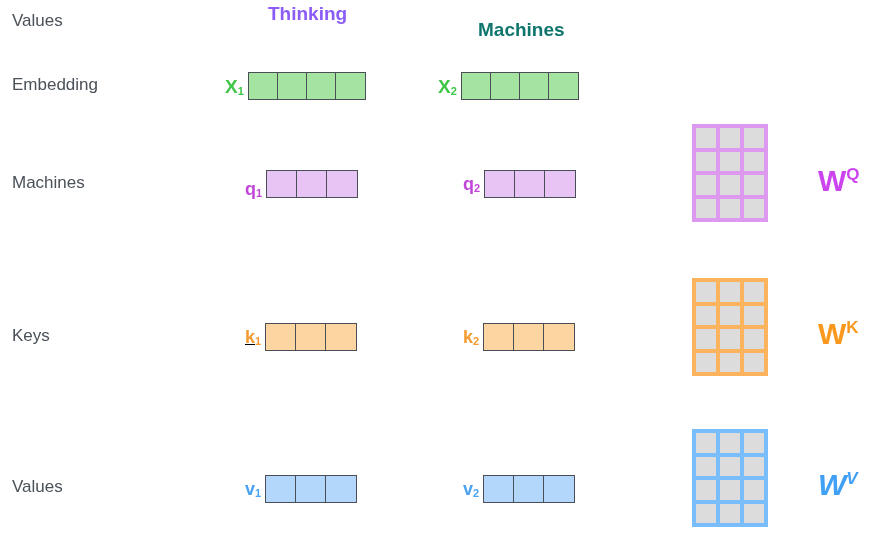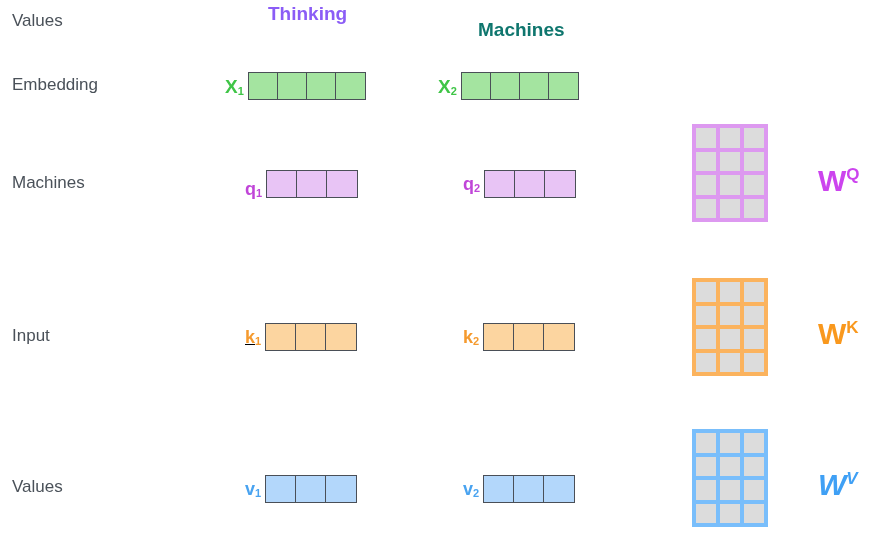--- a/index.html
+++ b/index.html
@@ -120,21 +120,21 @@
 </style>
 </head>
 <body>
 
 <div id="stage">
 
   <div id="row-labels">
       <div class="row-label" style="top: 12px; color: rgb(74, 81, 89);">Values</div>
       <div class="row-label" style="top: 76px; color: rgb(74, 81, 89);">Embedding</div>
       <div class="row-label" style="top: 174px; color: rgb(74, 81, 89);">Machines</div>
-      <div class="row-label" style="top: 327px; color: rgb(74, 81, 89);">Input</div>
+      <div class="row-label" style="top: 327px; color: rgb(74, 81, 89);">Keys</div>
       <div class="row-label" style="top: 478px; color: rgb(74, 81, 89);">Values</div>
     </div>
 
   <div id="word-headers">
       <div class="word-header" style="left: 268px; top: 4px; color: #8b5cf6;">Thinking</div>
       <div class="word-header" style="left: 478px; top: 20px; color: #0f766e;">Machines</div>
     </div>
 
   <div id="vectors">
       <div class="vec-group emb" style="left: 225px; top: 72px;">

